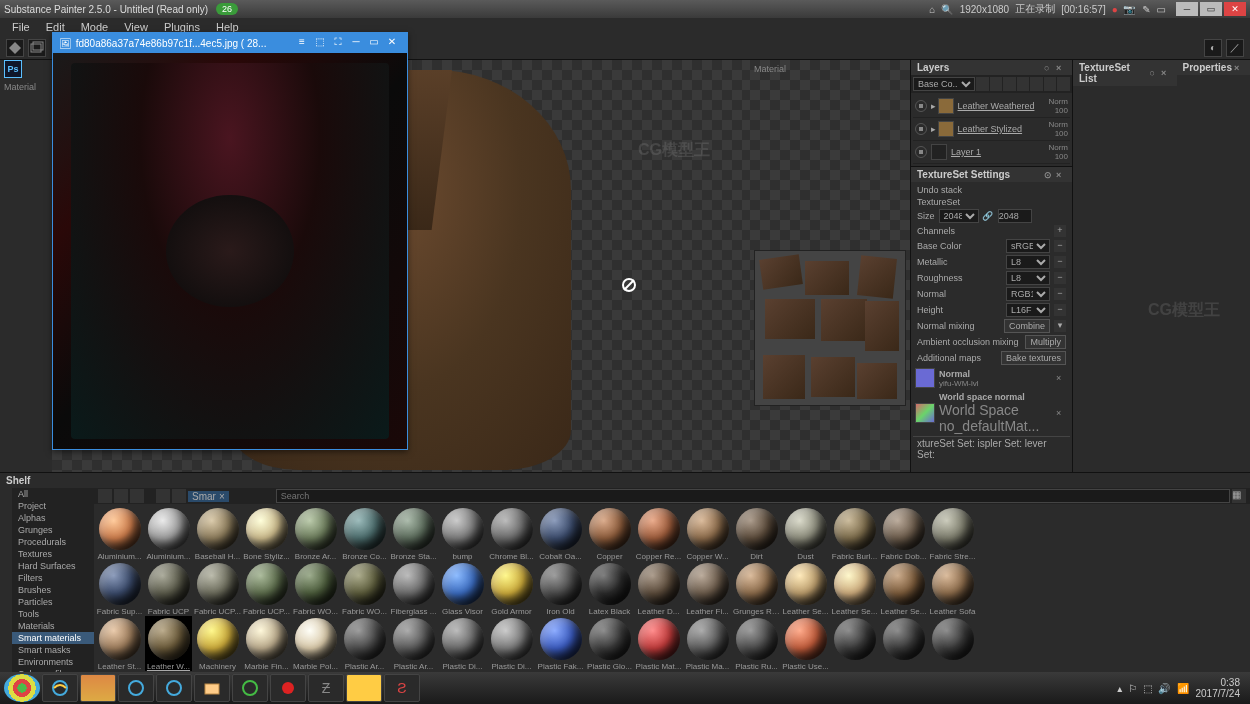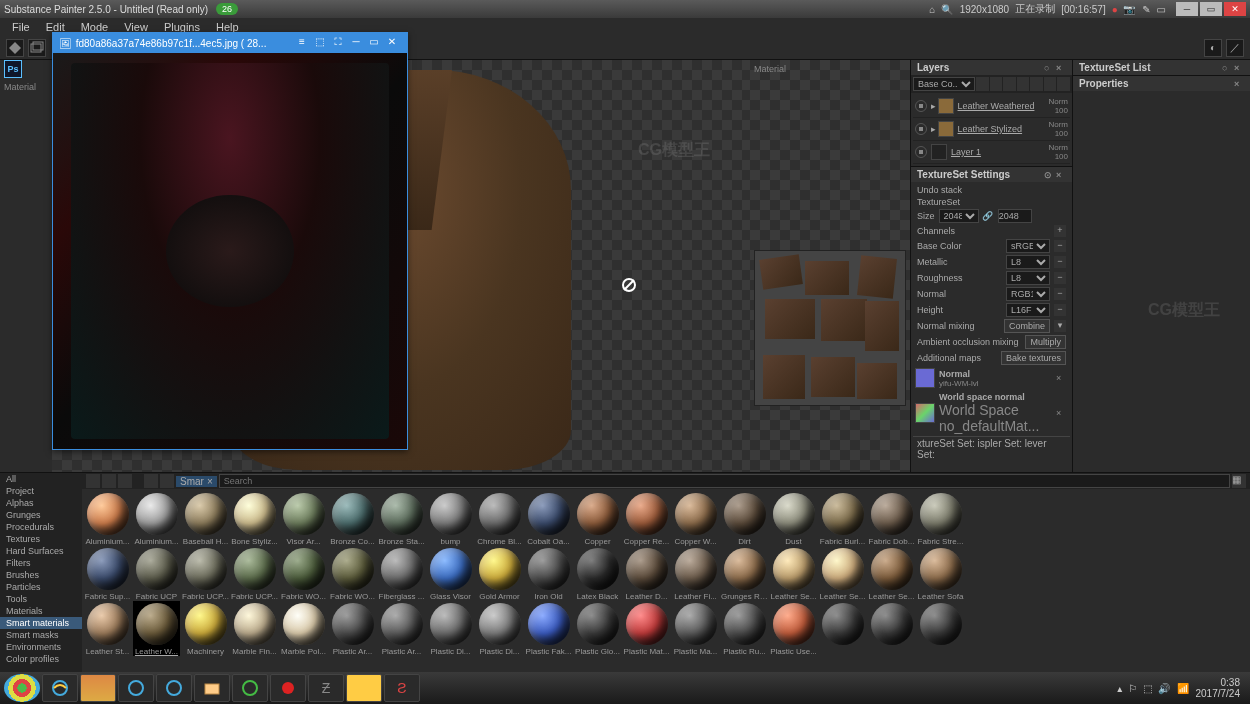--- a/index.html
+++ b/index.html
@@ -47,21 +47,21 @@
 .axis svg { width: 30px; height: 30px; }
 
 .viewport2d { width: 160px; background: repeating-conic-gradient(#3a3a3a 0% 25%, #2f2f2f 0% 50%) 0 0/20px 20px; position: relative; }
 .uvmap { position: absolute; top: 190px; left: 4px; right: 4px; height: 156px; background: #444; border: 1px solid #222; }
 .uvpiece { position: absolute; background: linear-gradient(135deg,#5a4030,#3a2818); }
 .mat-label { position: absolute; top: 4px; left: 4px; font-size: 9px; color: #888; }
 
 
 .right { width: 340px; background: #2b2b2b; display: flex; }
 .right-col1 { width: 162px; border-left: 1px solid #111; display: flex; flex-direction: column; }
-.right-col2 { width: 178px; border-left: 1px solid #111; display: flex; flex-direction: column; }
+.right-col2 { width: 178px; border-left: 1px solid #111; display: flex; }
 .panel { border-bottom: 1px solid #111; }
 .panel-hdr { background: #333; padding: 2px 6px; font-size: 10px; font-weight: bold; color: #ccc; display: flex; align-items: center; }
 .panel-hdr .sp { flex: 1; }
 .panel-hdr .pb { width: 10px; height: 10px; cursor: pointer; color: #888; font-size: 9px; margin-left: 2px; }
 .panel-body { padding: 2px; font-size: 9px; }
 
 .layer-toolbar { display: flex; gap: 1px; padding: 2px; background: #222; }
 .layer-toolbar select { background: #1a1a1a; color: #aaa; border: 1px solid #444; font-size: 9px; height: 14px; }
 .layer-toolbar .lb { width: 14px; height: 14px; background: #333; cursor: pointer; }
 .layer-row { display: flex; align-items: center; padding: 2px; border-bottom: 1px solid #222; }
@@ -79,21 +79,21 @@
 .combo-btn { background: #333; border: 1px solid #555; color: #aaa; font-size: 9px; padding: 1px 4px; cursor: pointer; }
 .map-row { display: flex; align-items: center; padding: 2px; gap: 4px; }
 .map-thumb { width: 20px; height: 20px; background: #6a6ad4; border: 1px solid #444; }
 .map-thumb.ws { background: linear-gradient(135deg,#d46a6a,#6ad46a,#6a6ad4); }
 .map-x { width: 12px; cursor: pointer; color: #888; }
 
 
 .shelf { height: 200px; background: #2b2b2b; border-top: 1px solid #111; display: flex; flex-direction: column; position: absolute; bottom: 32px; left: 0; right: 0; }
 .shelf-hdr { padding: 2px 6px; font-size: 10px; font-weight: bold; color: #ccc; }
 .shelf-body { flex: 1; display: flex; overflow: hidden; }
-.shelf-cats { width: 82px; background: #222; overflow-y: auto; }
+.shelf-cats { width: 82px; background: #222; overflow-y: auto; margin-left: 12px; }
 .shelf-cat { padding: 1px 6px; font-size: 9px; color: #aaa; cursor: pointer; white-space: nowrap; overflow: hidden; }
 .shelf-cat.sel { background: #3a5a7a; color: #fff; }
 .shelf-toolbar { height: 16px; background: #222; display: flex; align-items: center; padding: 0 4px; gap: 2px; }
 .shelf-toolbar .sb { width: 14px; height: 14px; background: #333; cursor: pointer; }
 .shelf-toolbar input { background: #1a1a1a; border: 1px solid #444; color: #aaa; font-size: 9px; height: 14px; padding: 0 4px; }
 .shelf-grid { flex: 1; display: flex; flex-direction: column; }
 .mat-grid { flex: 1; overflow: auto; padding: 2px; }
 .mat-row { display: flex; gap: 2px; }
 .mat-item { width: 47px; text-align: center; cursor: pointer; }
 .mat-ball { width: 42px; height: 42px; border-radius: 50%; margin: 2px auto; box-shadow: inset -6px -6px 10px rgba(0,0,0,.6), inset 4px 4px 8px rgba(255,255,255,.3); }
@@ -370,20 +370,21 @@
           </div>
         <div class="panel-body" style="height:120px">
           <div class="watermark" style="top:300px;right:30px;position:absolute">CG模型王</div>
         </div>
       </div>
     </div>
   </div>
 </div>
 
 <div class="shelf">
+  <div class="shelf-hdr">Shelf</div>
   <div class="shelf-body">
     <div class="shelf-cats" id="shelf-cats">
         <div class="shelf-cat">All</div>
         <div class="shelf-cat">Project</div>
         <div class="shelf-cat">Alphas</div>
         <div class="shelf-cat">Grunges</div>
         <div class="shelf-cat">Procedurals</div>
         <div class="shelf-cat">Textures</div>
         <div class="shelf-cat">Hard Surfaces</div>
         <div class="shelf-cat">Filters</div>
@@ -401,21 +402,21 @@
         <div class="sb"></div>
           <div class="sb"></div>
           <div class="sb"></div>
         <span style="width:8px"></span>
         <div class="sb"></div>
           <div class="sb"></div>
         <span style="background:#2a4a6a;padding:0 4px;display:flex;align-items:center">
             <span>Smar</span>
             <span style="margin-left:3px">×</span>
           </span>
-        <input type="text" style="flex: 1 1 0%;" placeholder="Search">
+        <input type="text" style="flex: 1 1 0%; margin-left: 45px;" placeholder="Search">
         <div class="sb">▦</div>
       </div>
       <div class="mat-grid" id="mat-grid">
           <div class="mat-row">
             <div class="mat-item">
       <div class="mat-ball" style="background:radial-gradient(circle at 35% 30%, rgb(255,202,154) 0%, #c97a4a 45%, #000 100%)"></div>
       <div class="mat-name">Aluminium...</div>
             </div>
             <div class="mat-item">
       <div class="mat-ball" style="background:radial-gradient(circle at 35% 30%, rgb(234,234,234) 0%, #9a9a9a 45%, #000 100%)"></div>
@@ -424,21 +425,21 @@
             <div class="mat-item">
       <div class="mat-ball" style="background:radial-gradient(circle at 35% 30%, rgb(218,202,170) 0%, #8a7a5a 45%, #000 100%)"></div>
       <div class="mat-name">Baseball H...</div>
             </div>
             <div class="mat-item">
       <div class="mat-ball" style="background:radial-gradient(circle at 35% 30%, rgb(255,255,218) 0%, #c9b88a 45%, #000 100%)"></div>
       <div class="mat-name">Bone Styliz...</div>
             </div>
             <div class="mat-item">
       <div class="mat-ball" style="background:radial-gradient(circle at 35% 30%, rgb(186,202,170) 0%, #6a7a5a 45%, #000 100%)"></div>
-      <div class="mat-name">Visor Ar...</div>
+      <div class="mat-name">Bronze Ar...</div>
             </div>
             <div class="mat-item">
       <div class="mat-ball" style="background:radial-gradient(circle at 35% 30%, rgb(154,186,186) 0%, #4a6a6a 45%, #000 100%)"></div>
       <div class="mat-name">Bronze Co...</div>
             </div>
             <div class="mat-item">
       <div class="mat-ball" style="background:radial-gradient(circle at 35% 30%, rgb(170,186,170) 0%, #5a6a5a 45%, #000 100%)"></div>
       <div class="mat-name">Bronze Sta...</div>
             </div>
             <div class="mat-item">

